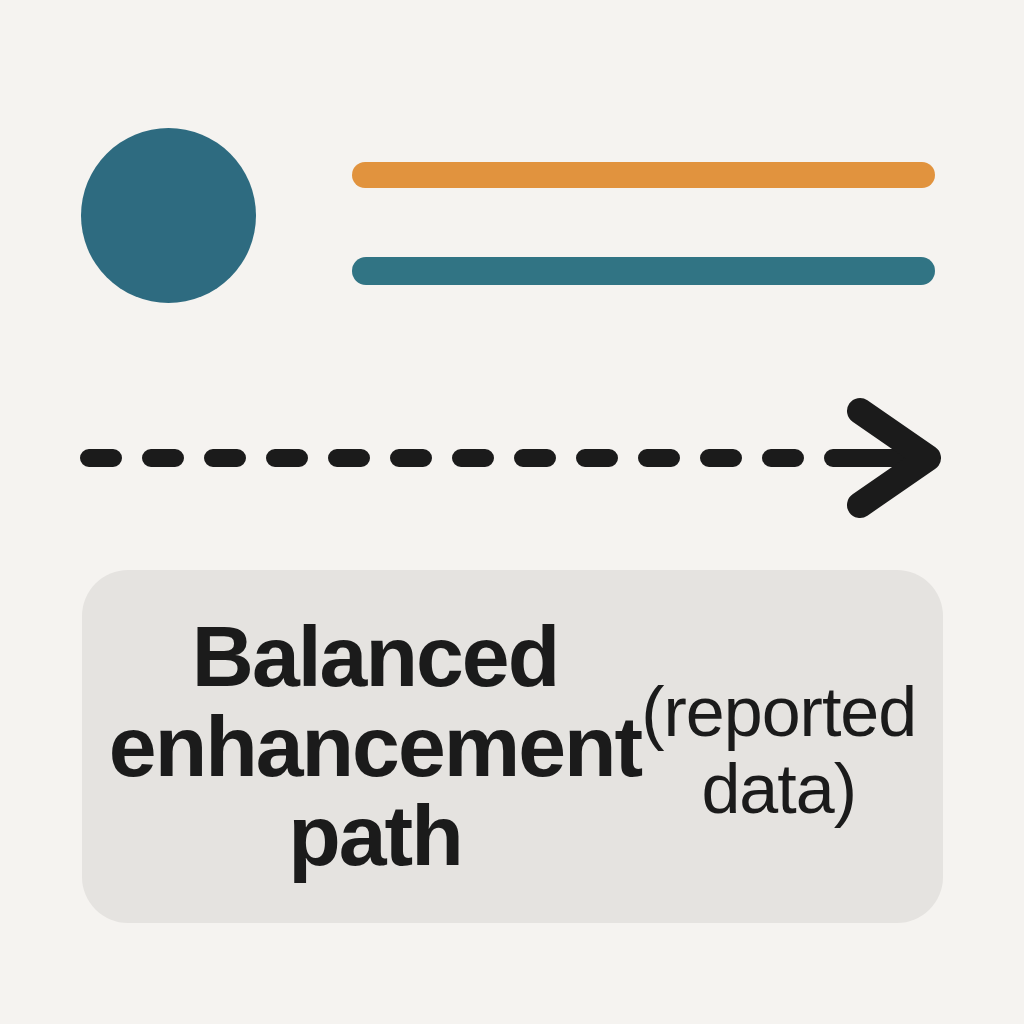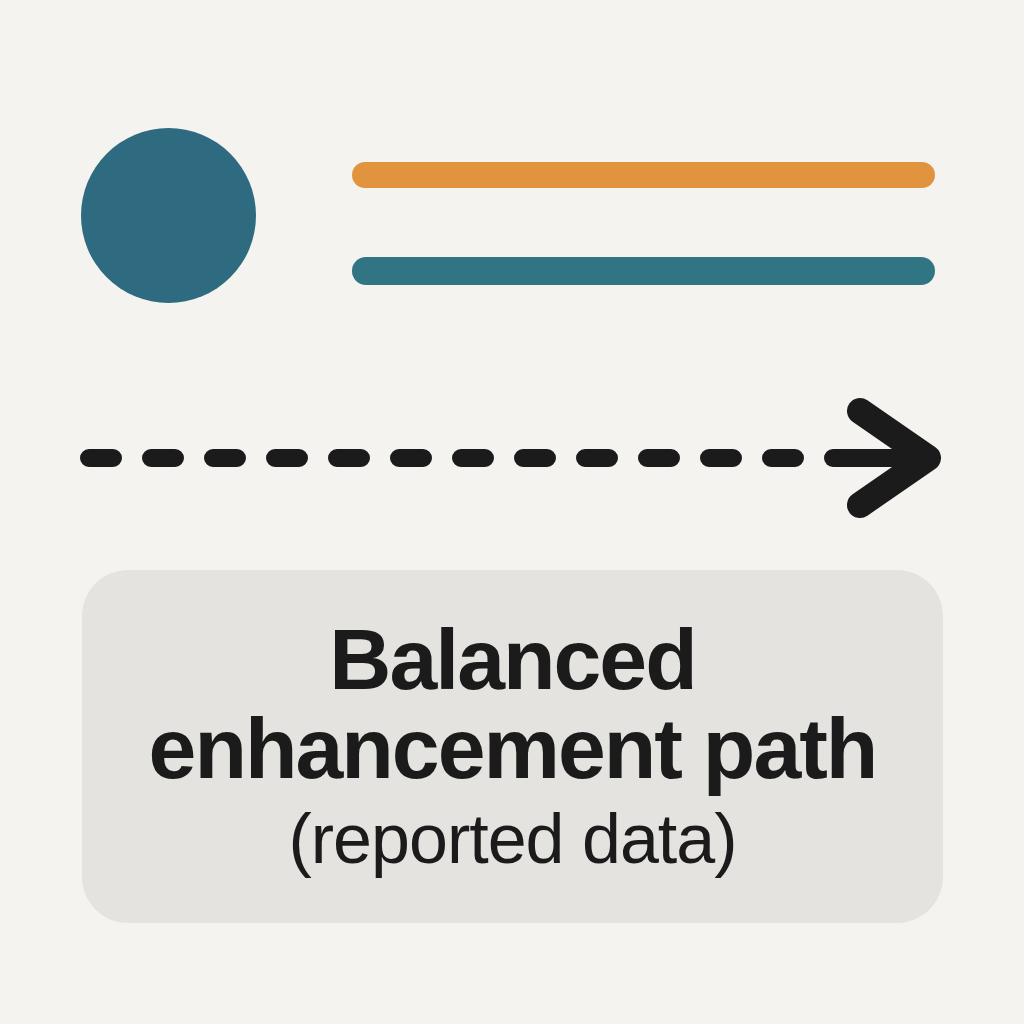--- a/index.html
+++ b/index.html
@@ -53,21 +53,21 @@
   }
   .label-box {
     position: absolute;
     left: 82px;
     top: 570px;
     width: 861px;
     height: 353px;
     border-radius: 46px;
     background: var(--box, #e5e3e0);
     display: flex;
-    flex-direction: column;
+    flex-direction: row;
     align-items: center;
     justify-content: center;
     text-align: center;
     box-sizing: border-box;
     padding: 10px 28px;
   }
   .label-title {
     font-size: 86px;
     font-weight: 700;
     line-height: 1.04;

